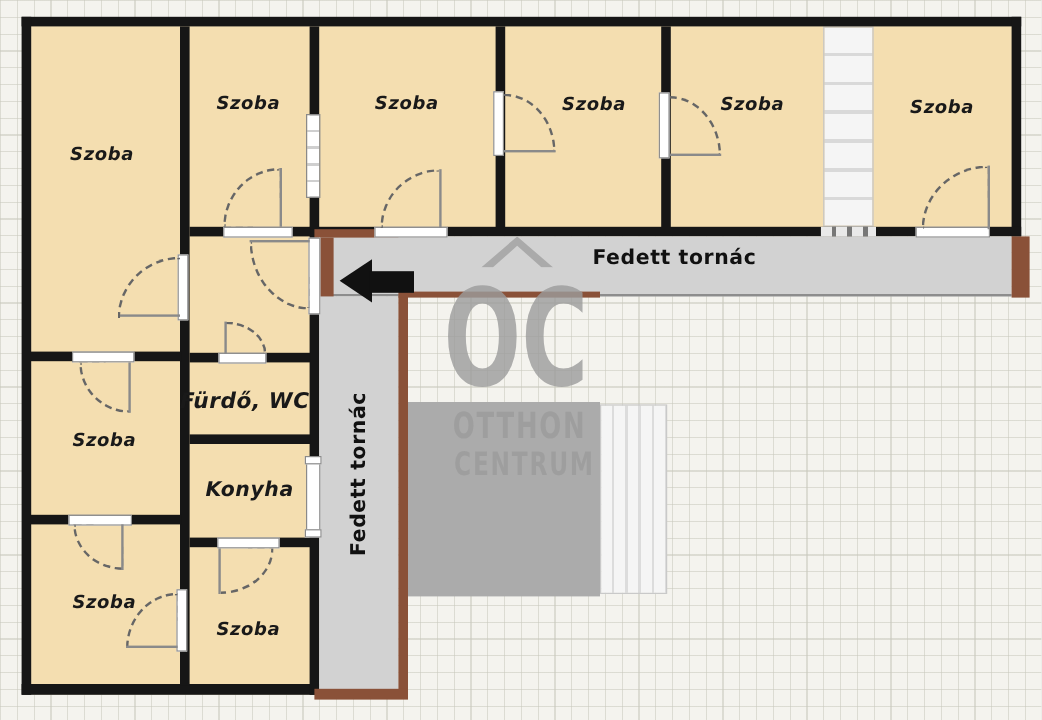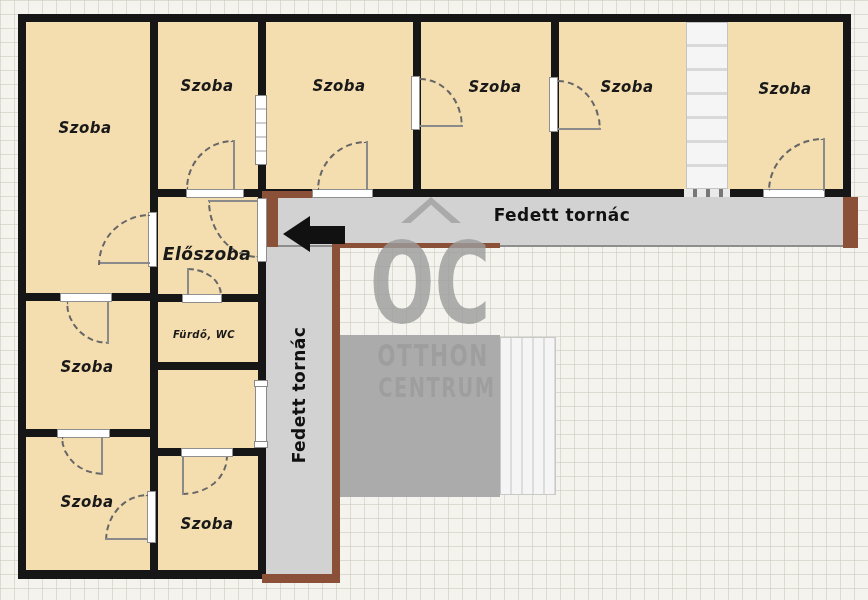--- a/index.html
+++ b/index.html
@@ -126,22 +126,22 @@
 
   <div class="abs" style="left:283px;top:216px;width:0;height:0;border-top:18px solid transparent;border-bottom:18px solid transparent;border-right:27px solid #111;"></div>
   <div class="abs" style="left:308px;top:226px;width:37px;height:18px;background:#111;"></div>
 
   <div class="abs rlabel" style="left:35px;top:120px;width:100px;height:16px;line-height:16px;">Szoba</div>
   <div class="abs rlabel" style="left:157px;top:78px;width:100px;height:16px;line-height:16px;">Szoba</div>
   <div class="abs rlabel" style="left:289px;top:78px;width:100px;height:16px;line-height:16px;">Szoba</div>
   <div class="abs rlabel" style="left:445px;top:79px;width:100px;height:16px;line-height:16px;">Szoba</div>
   <div class="abs rlabel" style="left:577px;top:79px;width:100px;height:16px;line-height:16px;">Szoba</div>
   <div class="abs rlabel" style="left:735px;top:81px;width:100px;height:16px;line-height:16px;">Szoba</div>
-  <div class="abs rlabel" style="left:147px;top:245px;width:120px;height:18px;line-height:18px;font-size:17px;">Előszoba</div>
-  <div class="abs rlabel" style="left:144px;top:328px;width:120px;height:14px;line-height:14px;font-size:10px;">Fürdő, WC</div>
+  <div class="abs rlabel" style="left:144px;top:328px;width:120px;height:14px;line-height:14px;font-size:18px;">Fürdő, WC</div>
+  <div class="abs rlabel" style="left:148px;top:399px;width:120px;height:19px;line-height:19px;font-size:17px;">Konyha</div>
   <div class="abs rlabel" style="left:37px;top:359px;width:100px;height:16px;line-height:16px;">Szoba</div>
   <div class="abs rlabel" style="left:37px;top:494px;width:100px;height:16px;line-height:16px;">Szoba</div>
   <div class="abs rlabel" style="left:157px;top:516px;width:100px;height:16px;line-height:16px;">Szoba</div>
 
   <div class="abs plabel" style="left:452px;top:206px;width:220px;height:19px;line-height:19px;">Fedett tornác</div>
   <div class="abs plabel" style="left:186px;top:386px;width:226px;height:18px;line-height:18px;transform:rotate(-90deg);">Fedett tornác</div>
 
   <div class="abs" style="left:401px;top:197px;width:60px;height:26px;background:#9c9c9c;opacity:.75;clip-path:polygon(0% 100%,50% 0%,100% 100%,84% 100%,50% 30%,16% 100%);"></div>
   <div class="abs wm" style="left:330px;top:228px;width:200px;height:110px;line-height:110px;font-size:112px;transform:scaleX(.68);">OC</div>
   <div class="abs wm" style="left:333px;top:343px;width:200px;height:25px;line-height:25px;font-size:30px;letter-spacing:2px;transform:scaleX(.72);">OTTHON</div>

